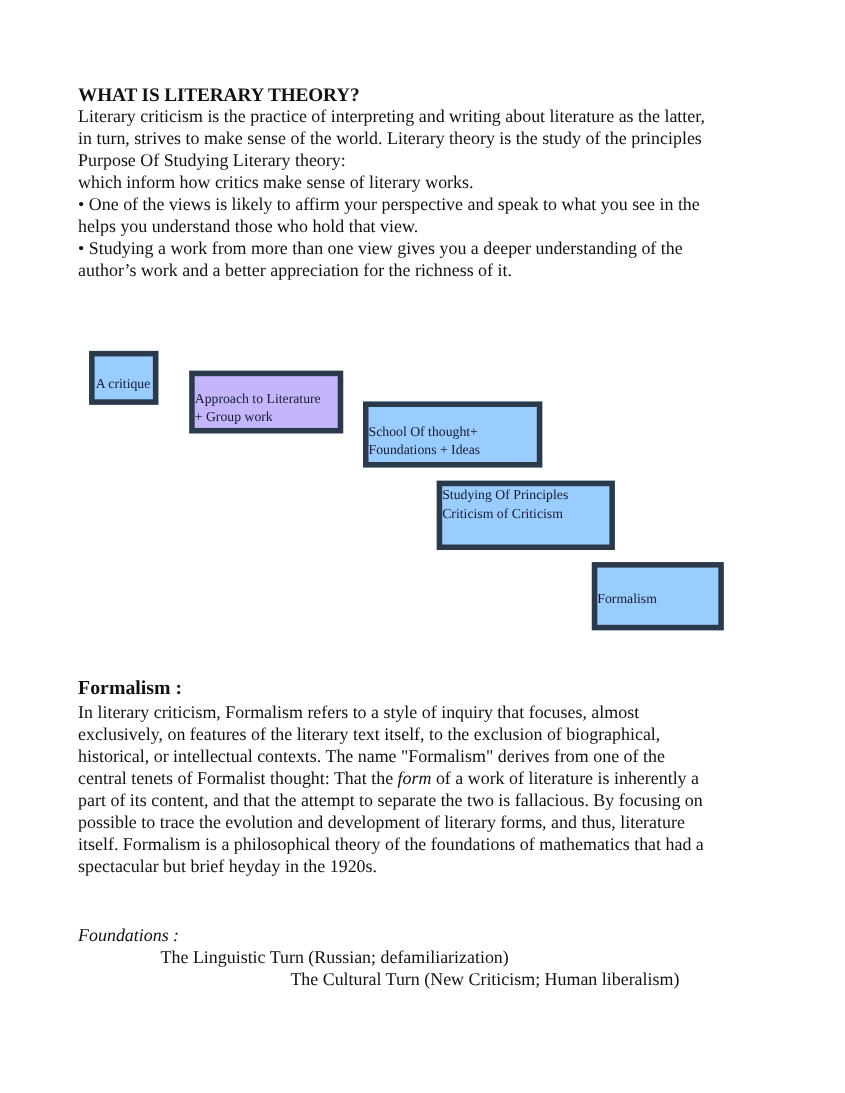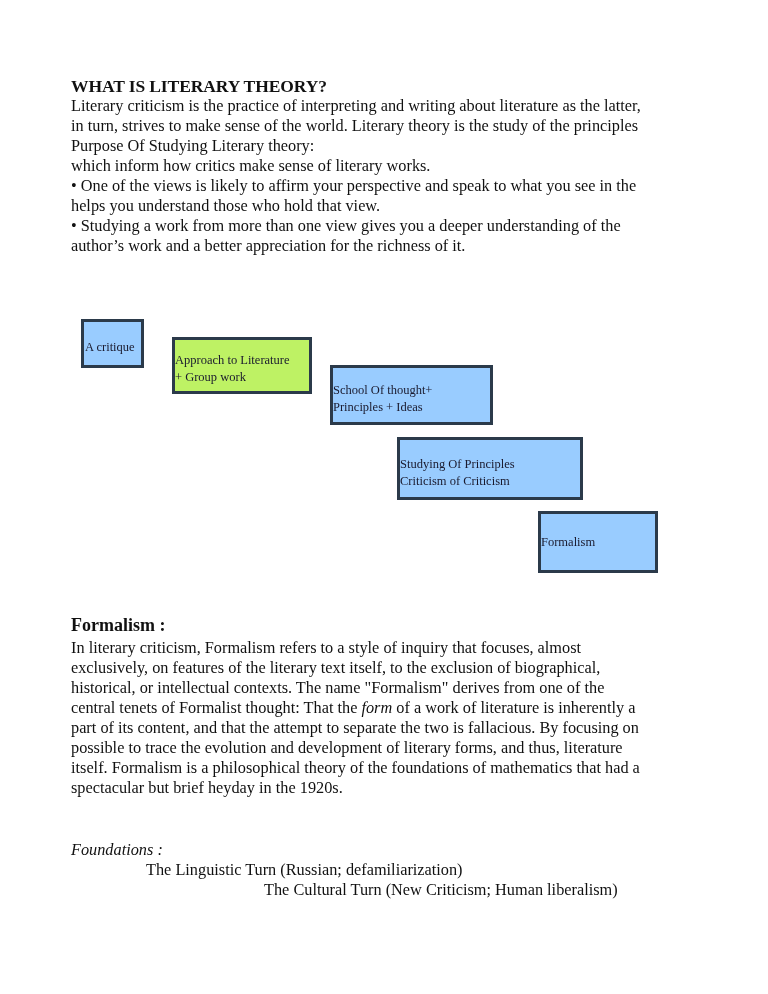--- a/index.html
+++ b/index.html
@@ -4,21 +4,21 @@
   <style>
     html, body { margin: 0; padding: 0; background: #ffffff; }
     body { width: 768px; height: 994px; position: relative; overflow: hidden;
            font-family: "Liberation Serif", serif; color: #111111; }
     .page { position: absolute; left: 0; top: 0; width: 768px; height: 994px; }
     .h1 { position: absolute; left: 71px; top: 76px; font-size: 17.5px; font-weight: bold;
           margin: 0; line-height: 20px; letter-spacing: -0.1px; }
     .para { position: absolute; left: 71px; font-size: 16.3px; line-height: 20px; margin: 0;
             white-space: nowrap; }
     .line { display: block; height: 20px; }
-    .box { position: absolute; background: #99ccff; border: 3px solid #000000;
+    .box { position: absolute; background: #99ccff; border: 5px solid #000000;
            box-sizing: border-box; font-size: 12.5px; line-height: 17px; color: #1a1a2e;
            white-space: nowrap; }
     .box .t { display: block; }
     .h2 { position: absolute; left: 71px; top: 612px; font-size: 18px; font-weight: bold; margin: 0;
           line-height: 26px; }
     .ital { font-style: italic; }
   </style>
 </head>
 <body>
 
@@ -34,29 +34,29 @@
     <span class="line">• One of the views is likely to affirm your perspective and speak to what you see in the</span>
     <span class="line">helps you understand those who hold that view.</span>
     <span class="line">• Studying a work from more than one view gives you a deeper understanding of the</span>
     <span class="line">author’s work and a better appreciation for the richness of it.</span>
   </div>
 
   <div>
     <div class="box" style="left: 81px; top: 319px; width: 63px; height: 49px; padding-top: 17px; padding-left: 1px; background: rgb(153, 204, 255); border-color: rgb(43, 58, 74);">
       <span class="t">A critique</span>
     </div>
-    <div class="box" style="left: 172px; top: 337px; width: 140px; height: 57px; padding-top: 12px; background: #bef264; border-color: rgb(43, 58, 74);">
+    <div class="box" style="left: 172px; top: 337px; width: 140px; height: 57px; padding-top: 12px; background: #c4b5fd; border-color: rgb(43, 58, 74);">
       <span class="t">Approach to Literature</span>
       <span class="t">+ Group work</span>
     </div>
     <div class="box" style="left: 330px; top: 365px; width: 163px; height: 60px; padding-top: 14px; background: rgb(153, 204, 255); border-color: rgb(43, 58, 74);">
       <span class="t">School Of thought+</span>
-      <span class="t">Principles + Ideas</span>
+      <span class="t">Foundations + Ideas</span>
     </div>
-    <div class="box" style="left: 397px; top: 437px; width: 186px; height: 63px; padding-top: 16px; background: rgb(153, 204, 255); border-color: rgb(43, 58, 74);">
+    <div class="box" style="left: 397px; top: 437px; width: 162px; height: 63px; background: rgb(153, 204, 255); border-color: rgb(43, 58, 74);">
       <span class="t">Studying Of Principles</span>
       <span class="t">Criticism of Criticism</span>
     </div>
     <div class="box" style="left: 538px; top: 511px; width: 120px; height: 62px; padding-top: 20px; background: rgb(153, 204, 255); border-color: rgb(43, 58, 74);">
       <span class="t">Formalism</span>
     </div>
   </div>
 
   <h2 class="h2">Formalism :</h2>
 

